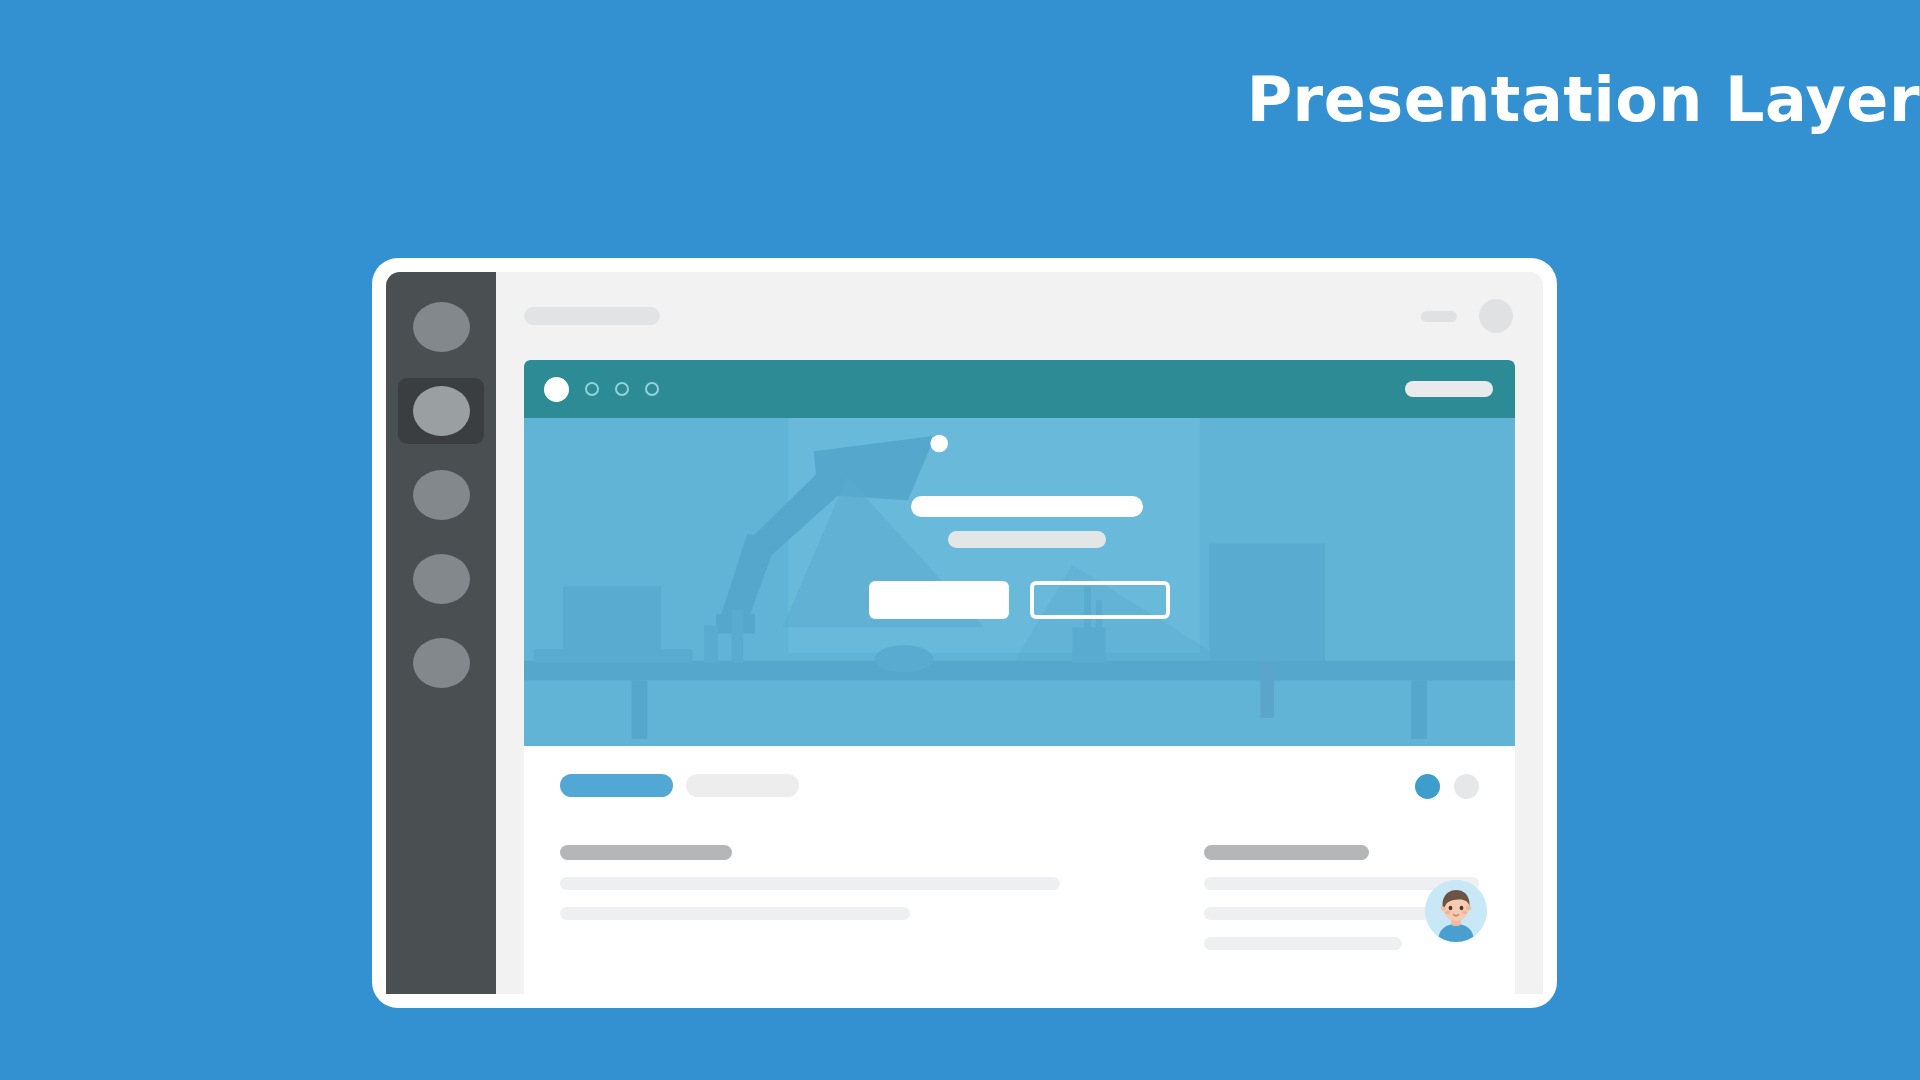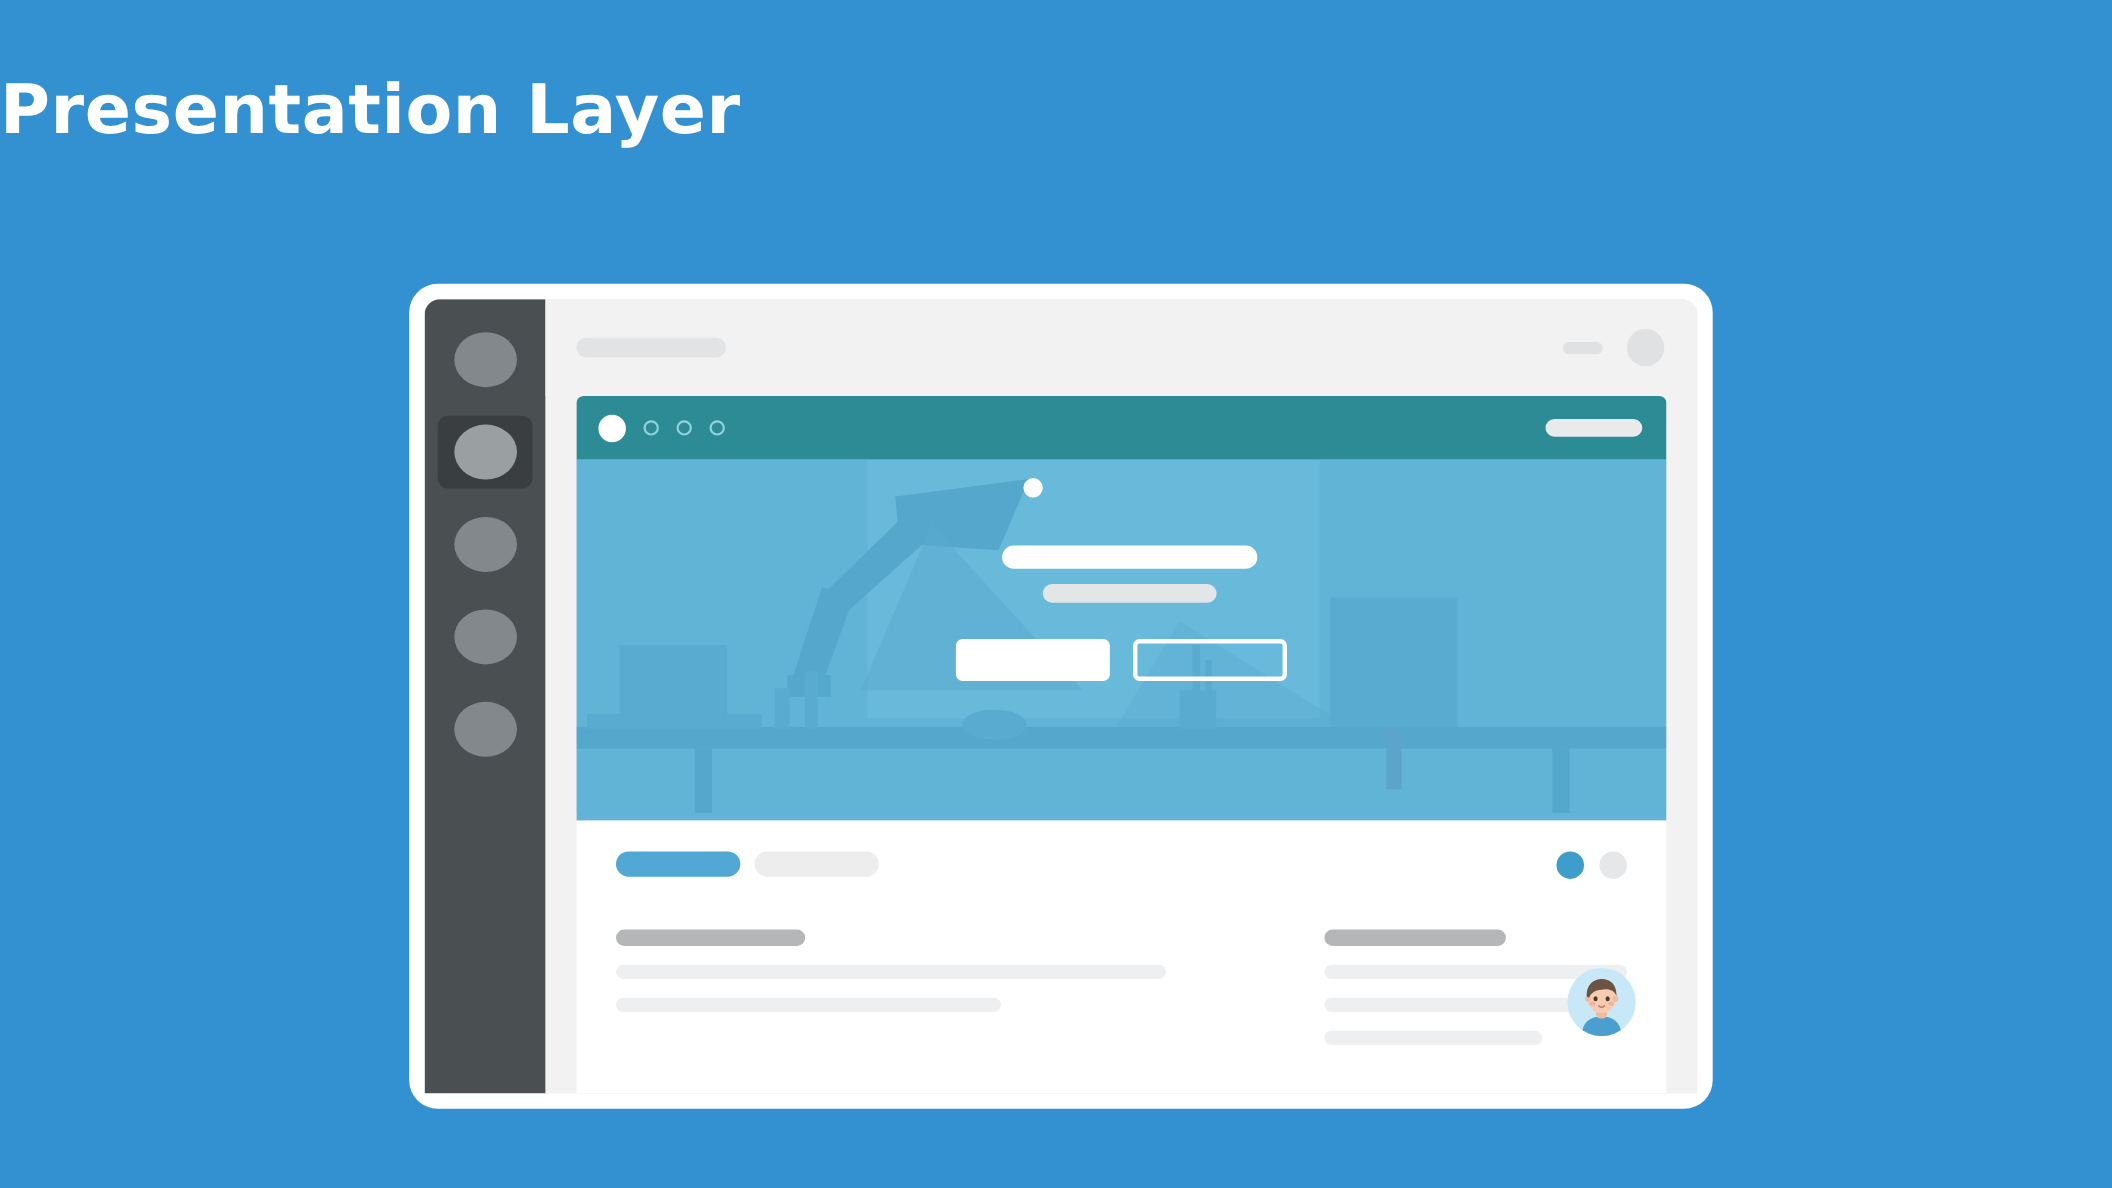--- a/index.html
+++ b/index.html
@@ -18,21 +18,21 @@
     height: 1080px;
     background: #3491d1;
   }
 
   
   .page-title {
     position: absolute;
     top: 66px;
     left: 0;
     width: 1920px;
-    text-align: left;
+    text-align: right;
     color: #ffffff;
     font-size: 62px;
     font-weight: bold;
     letter-spacing: 0.5px;
     line-height: 1.1;
     font-family: "DejaVu Sans", sans-serif;
   }
 
   
   .device-frame {

